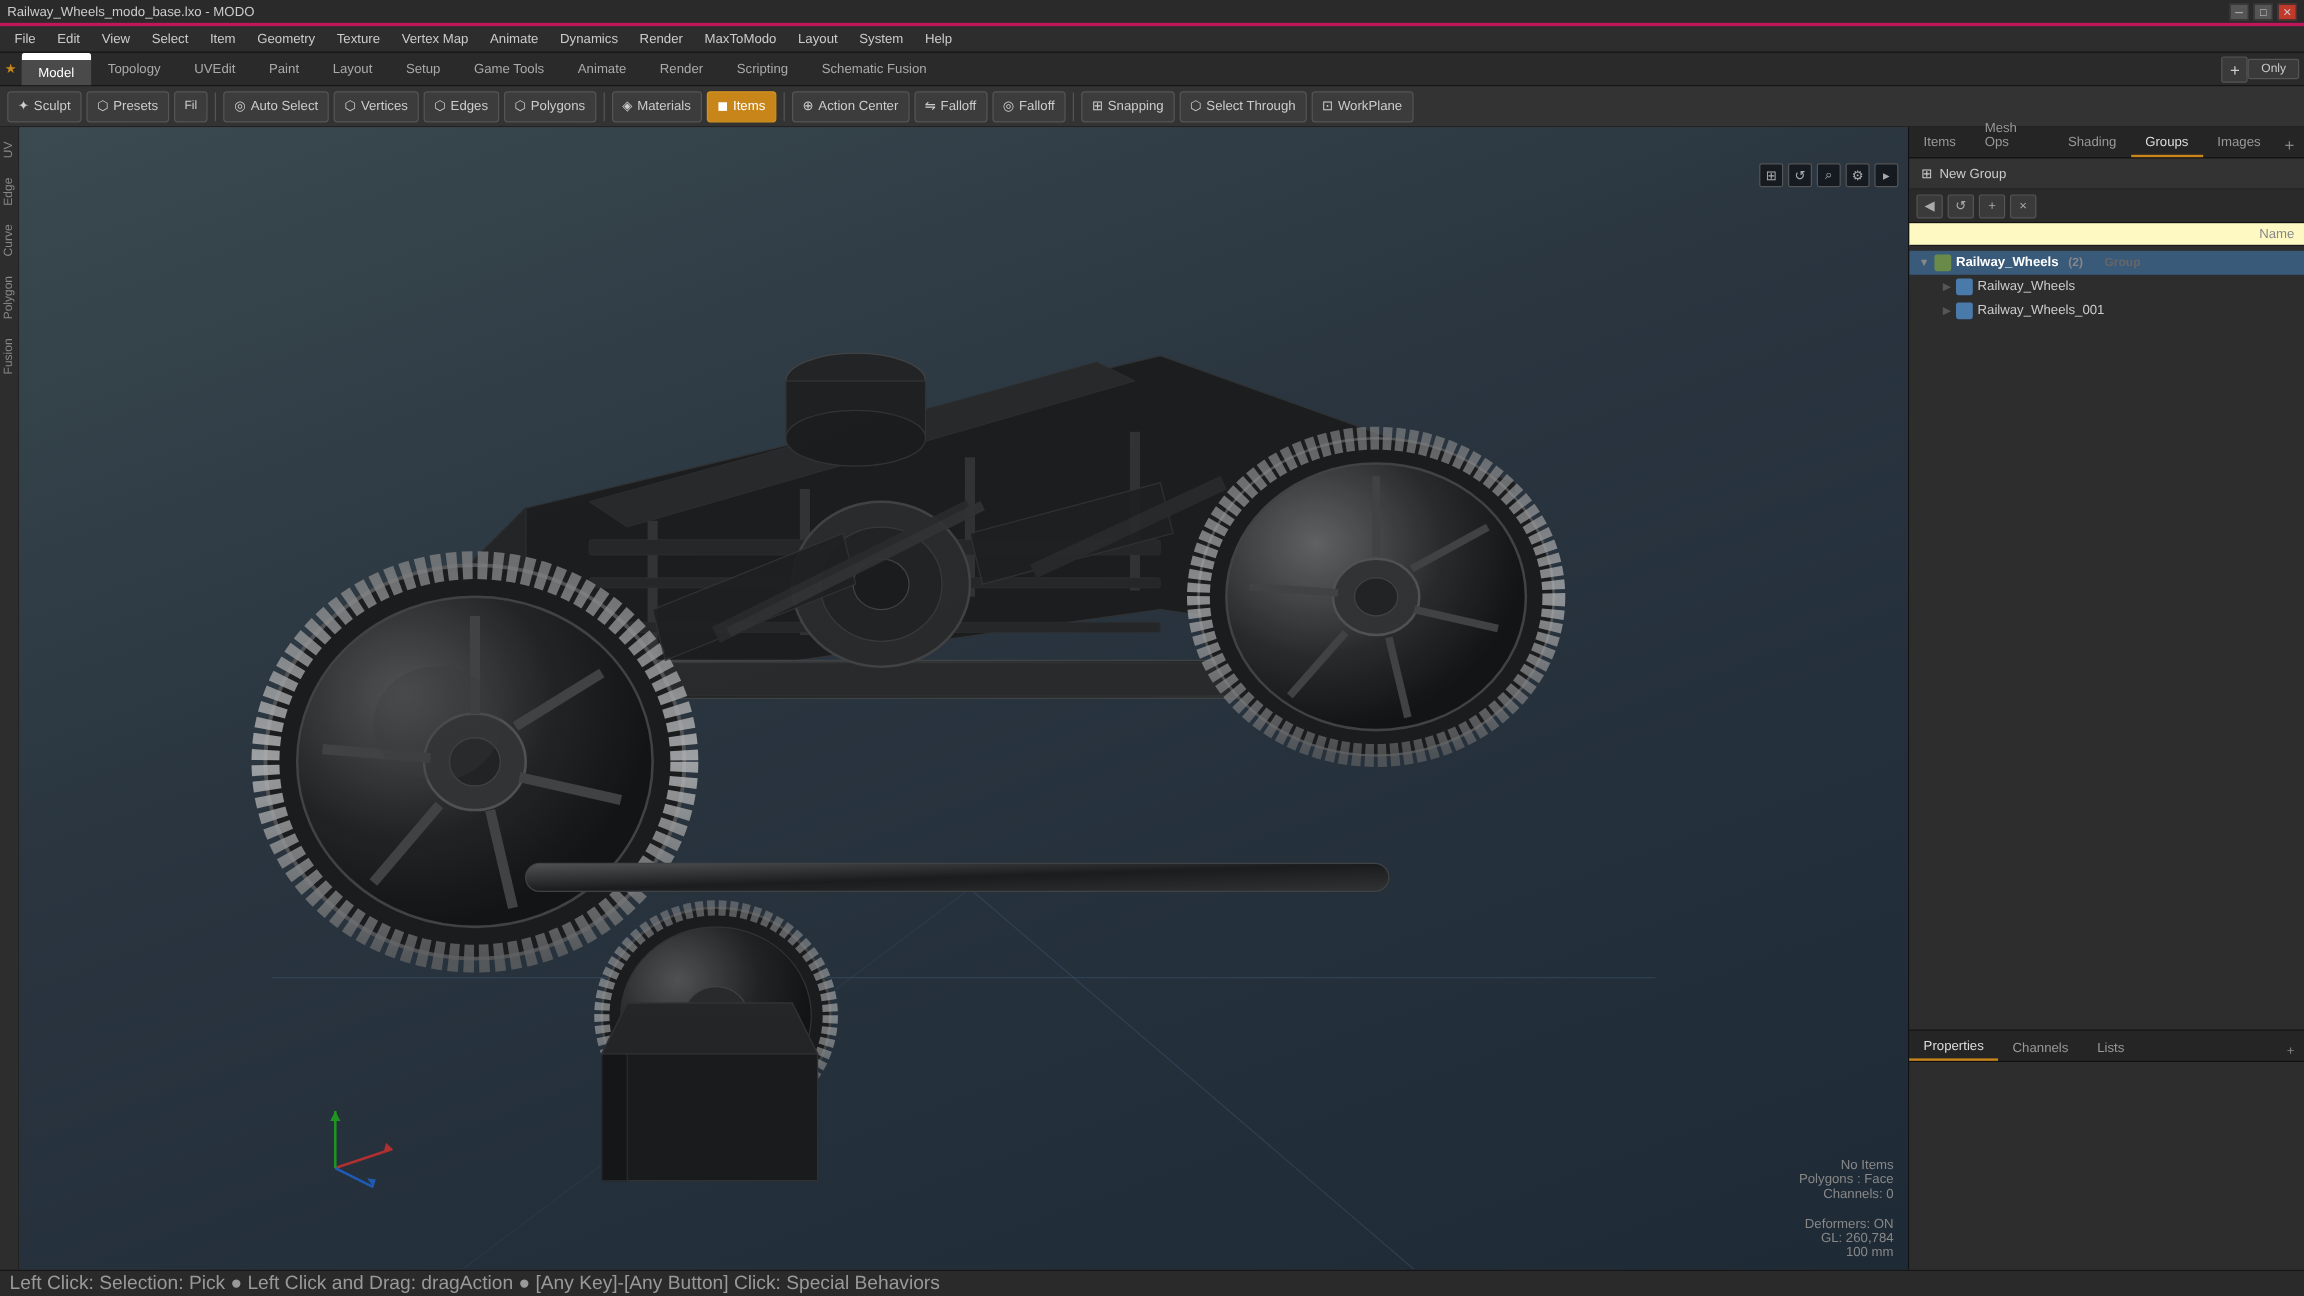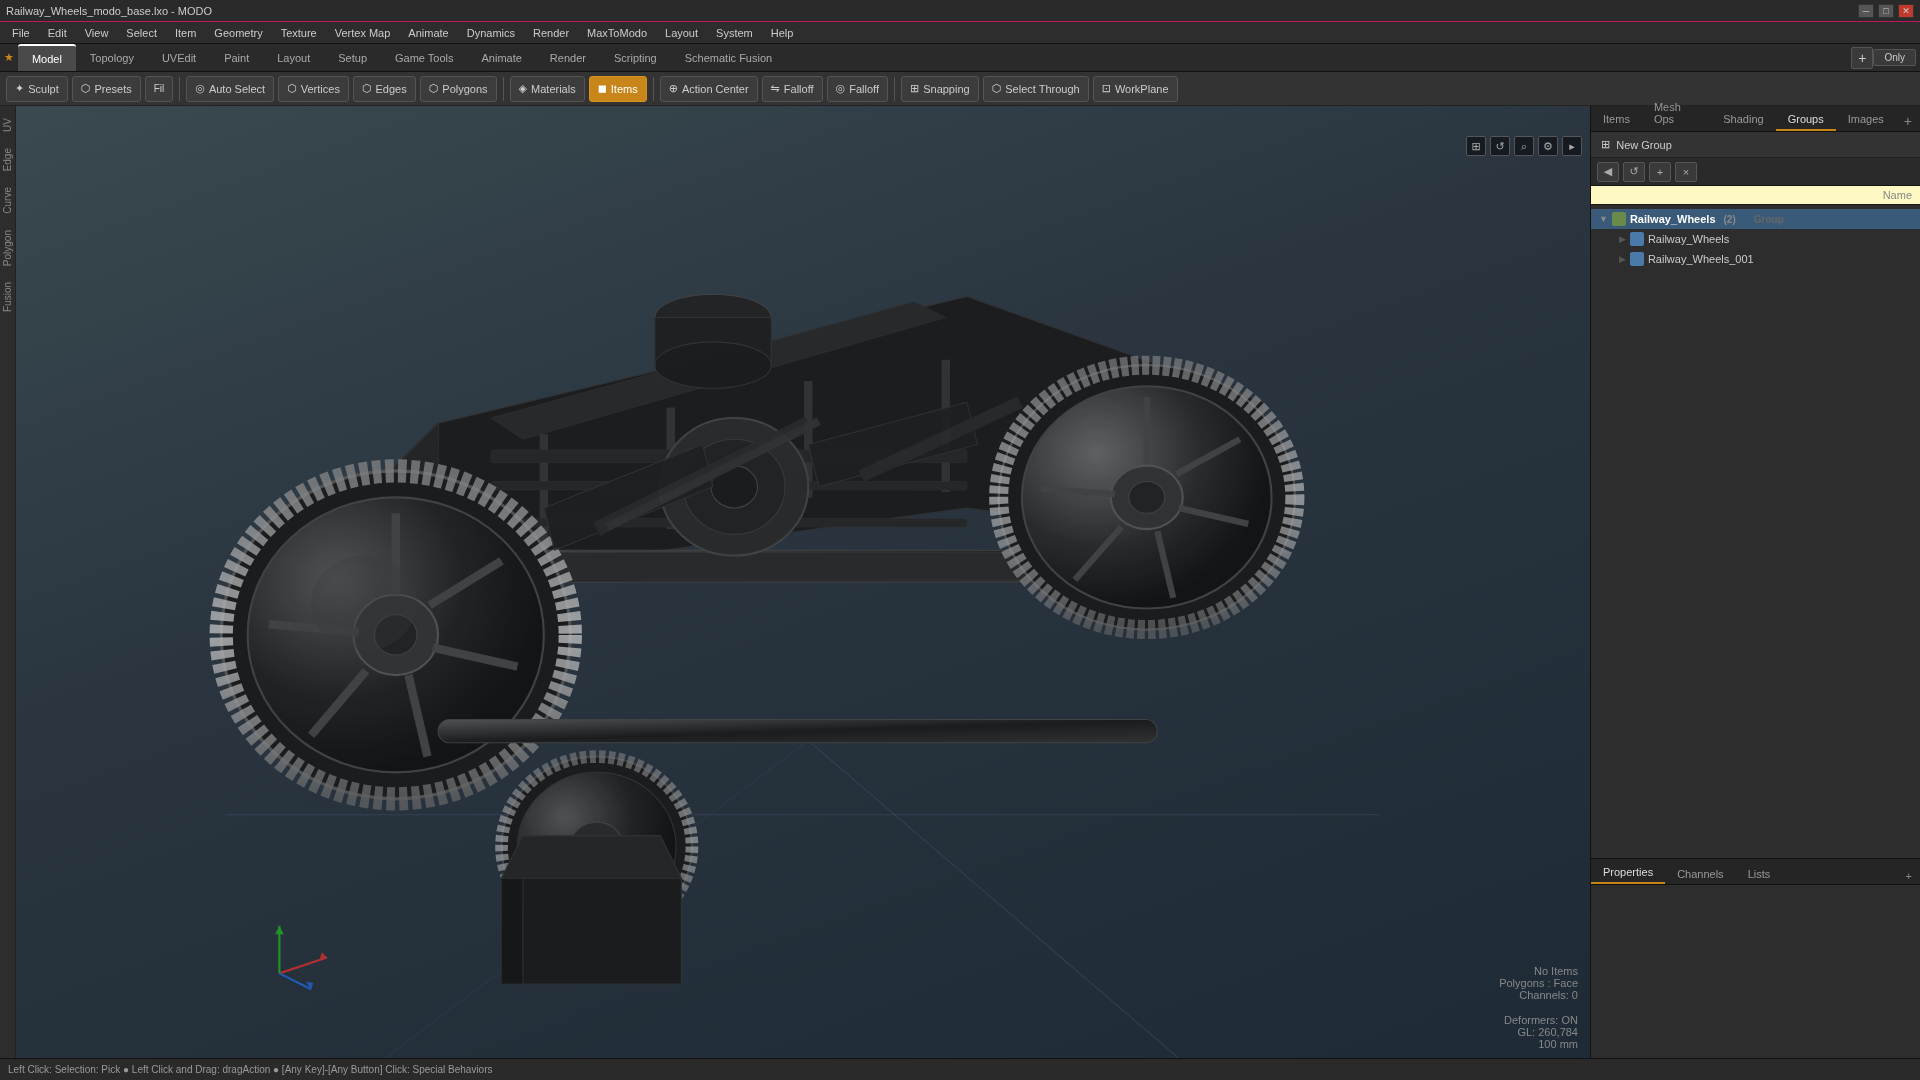--- a/index.html
+++ b/index.html
@@ -6,21 +6,21 @@
     body { width: 1920px; height: 1080px; overflow: hidden; background: #3a3a3a; font-family: 'Segoe UI', Arial, sans-serif; font-size: 11px; color: #ccc; }
 
     
     #title-bar {
       height: 22px;
       background: #2a2a2a;
       display: flex;
       align-items: center;
       justify-content: space-between;
       padding: 0 6px;
-      border-bottom: 1px solid #be185d;
+      border-bottom: 3px solid #be185d;
     }
     #title-bar .win-controls { display: flex; gap: 4px; }
     #title-bar .win-btn {
       width: 16px; height: 14px;
       background: #555;
       border: 1px solid #333;
       cursor: pointer;
       font-size: 9px;
       display: flex; align-items: center; justify-content: center;
       color: #ccc;
@@ -56,21 +56,21 @@
     }
     .top-tab {
       padding: 4px 14px;
       cursor: pointer;
       color: #aaa;
       font-size: 11px;
       border-radius: 3px 3px 0 0;
       height: 100%;
       display: flex; align-items: center;
     }
-    .top-tab.active { background: #4a4a4a; color: #fff; border-top: 2px solid #ffffff; }
+    .top-tab.active { background: #4a4a4a; color: #fff; border-top: 6px solid #ffffff; }
     #top-tabs .spacer { flex: 1; }
     #top-tabs .only-btn {
       padding: 2px 10px;
       background: #3a3a3a;
       border: 1px solid #555;
       color: #ccc;
       cursor: pointer;
       font-size: 10px;
       border-radius: 2px;
     }
@@ -203,21 +203,21 @@
     }
 
     
     #status-bar {
       height: 22px;
       background: #2a2a2a;
       display: flex;
       align-items: center;
       padding: 0 8px;
       border-top: 1px solid #111;
-      font-size: 10px;
+      font-size: 16px;
       color: #999;
       gap: 6px;
     }
 
     
     #right-panel {
       width: 330px;
       background: #2d2d2d;
       border-left: 1px solid #111;
       display: flex;

